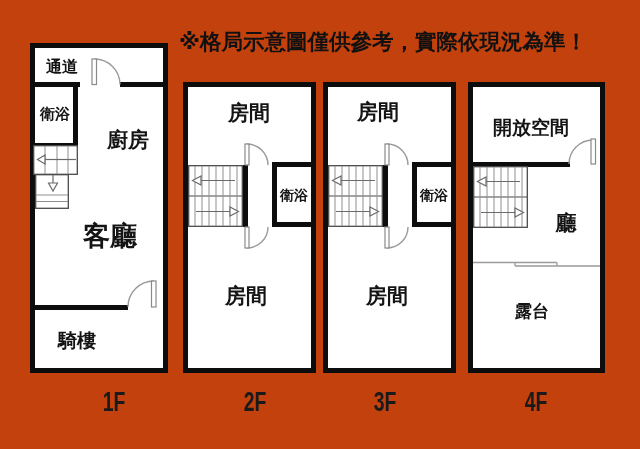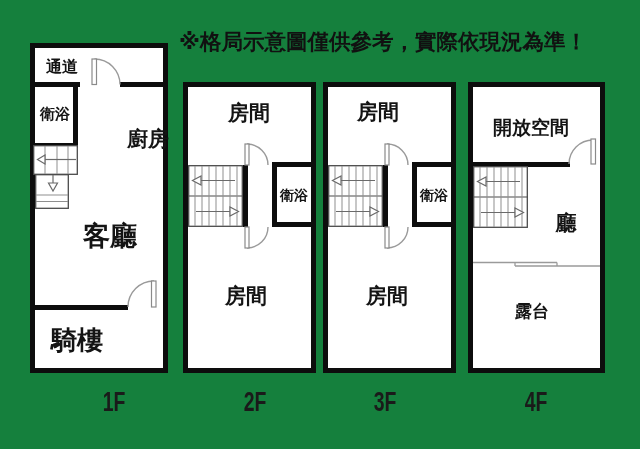--- a/index.html
+++ b/index.html
@@ -1,17 +1,17 @@
 <!DOCTYPE html>
 <html><head>
 <meta charset="utf-8">
 <style>
   html,body{margin:0;padding:0;background:#fff;}
   #canvas{
-    position:relative;width:640px;height:449px;background:#15803d;overflow:hidden;
+    position:relative;width:640px;height:449px;background:#c2410c;overflow:hidden;
     font-family:"Liberation Sans","DejaVu Sans",sans-serif;
   }
   .panel{position:absolute;border:5px solid #0d0d0d;background:#fff;box-sizing:border-box;}
   .wall{position:absolute;background:#0d0d0d;}
   .room-label{
     position:absolute;transform:translate(-50%,-50%);
     font-weight:700;color:#141414;white-space:nowrap;line-height:1;
   }
   .floor-label{
     position:absolute;transform:translate(-50%,-50%) scaleX(0.72);
@@ -191,23 +191,23 @@
     <g stroke="#9a9a9a" stroke-width="1.3">
       <line x1="473" y1="262.5" x2="557" y2="262.5"></line>
       <line x1="515" y1="266" x2="600" y2="266"></line>
       <line x1="515" y1="262.5" x2="515" y2="266"></line>
       <line x1="557" y1="262.5" x2="557" y2="266"></line>
     </g>
   </svg>
 
   <div class="room-label lbl-layer" style="left:62px;top:67px;font-size:16px;">通道</div>
   <div class="room-label lbl-layer" style="left:55px;top:113px;font-size:15px;">衛浴</div>
-  <div class="room-label lbl-layer" style="left:148px;top:139px;font-size:21px;font-family:Liberation Serif, serif;">廚房</div>
+  <div class="room-label lbl-layer" style="left:128px;top:139px;font-size:21px;">廚房</div>
   <div class="room-label lbl-layer" style="left:110px;top:236px;font-size:27px;">客廳</div>
-  <div class="room-label lbl-layer" style="left:77px;top:340px;font-size:26px;">騎樓</div>
+  <div class="room-label lbl-layer" style="left:77px;top:340px;font-size:19px;">騎樓</div>
 
   <div class="room-label lbl-layer" style="left:249px;top:112px;font-size:21px;">房間</div>
   <div class="room-label lbl-layer" style="left:294px;top:195px;font-size:14px;">衛浴</div>
   <div class="room-label lbl-layer" style="left:246px;top:295px;font-size:21px;">房間</div>
 
   <div class="room-label lbl-layer" style="left:378px;top:111px;font-size:21px;">房間</div>
   <div class="room-label lbl-layer" style="left:434px;top:195px;font-size:14px;">衛浴</div>
   <div class="room-label lbl-layer" style="left:387px;top:295px;font-size:21px;">房間</div>
 
   <div class="room-label lbl-layer" style="left:531px;top:127px;font-size:19px;text-align:center;">開放空間</div>

